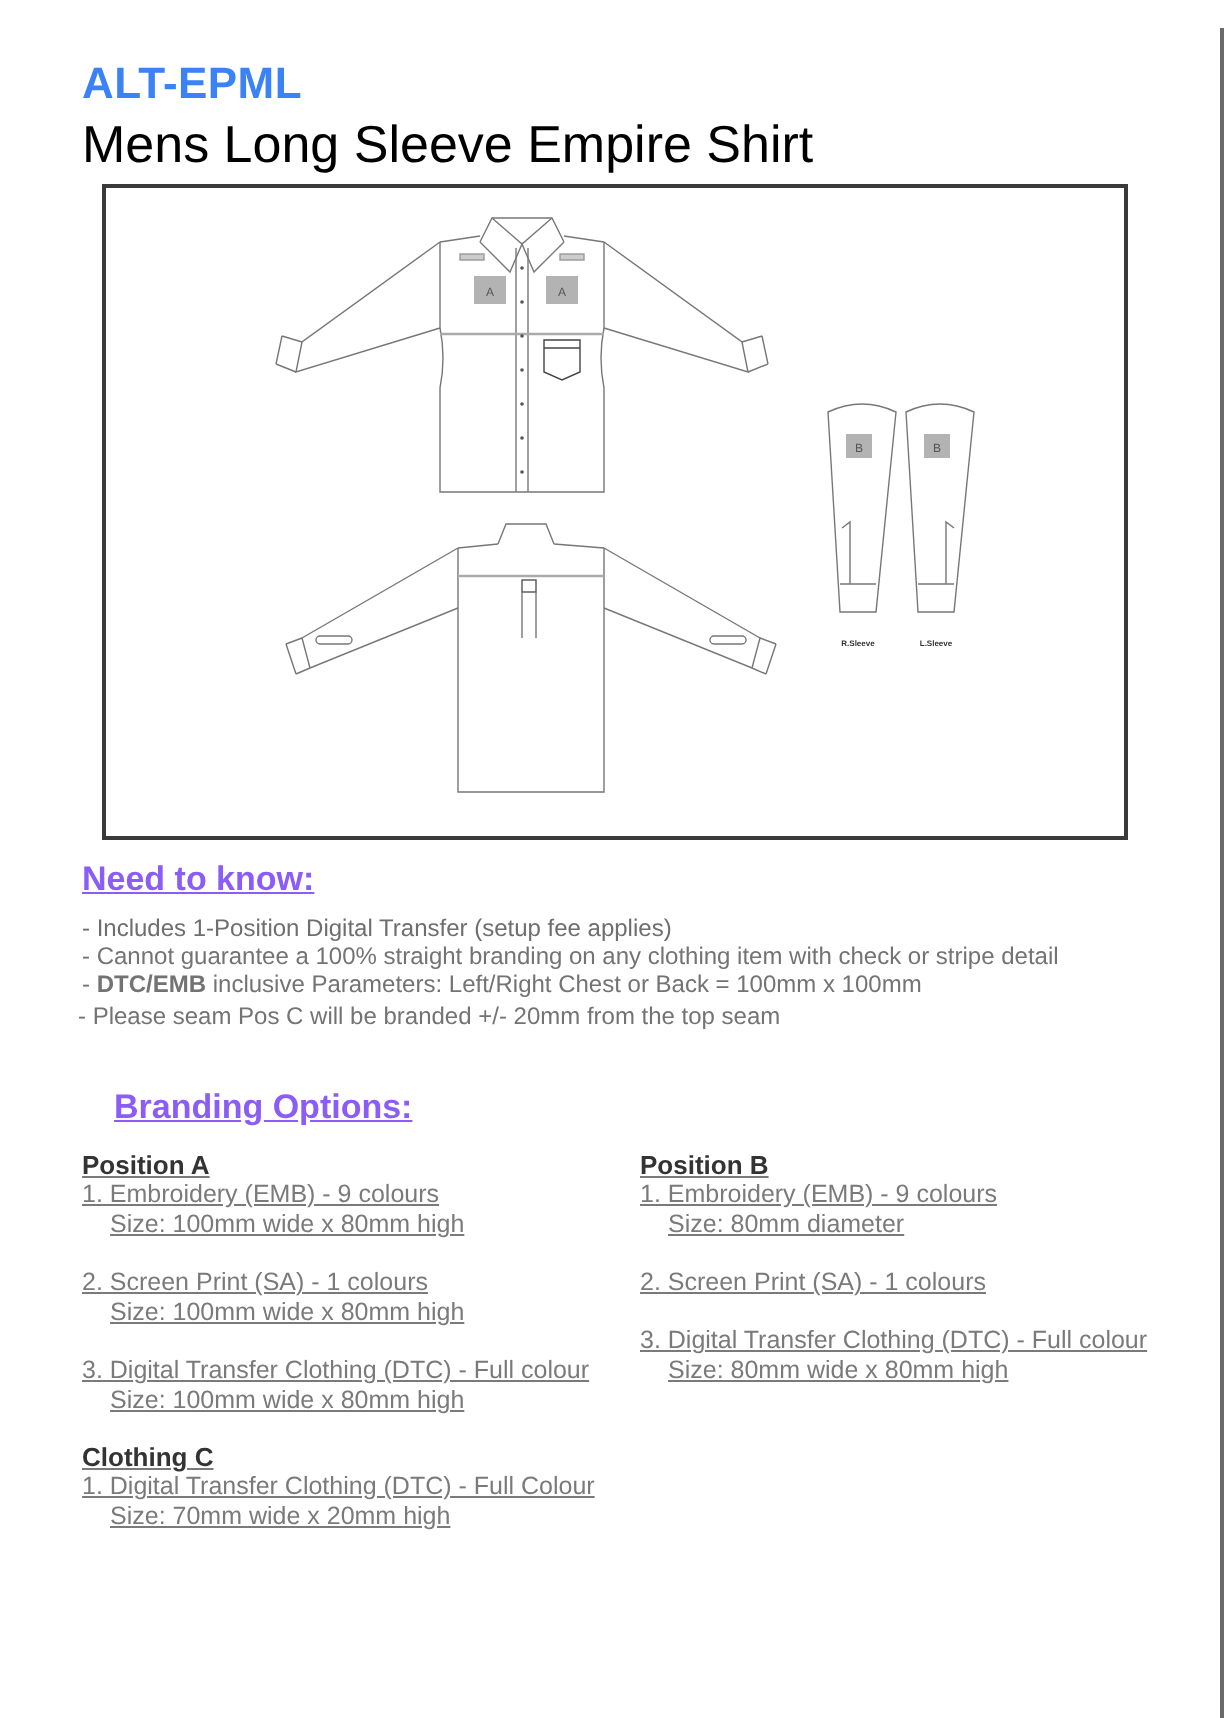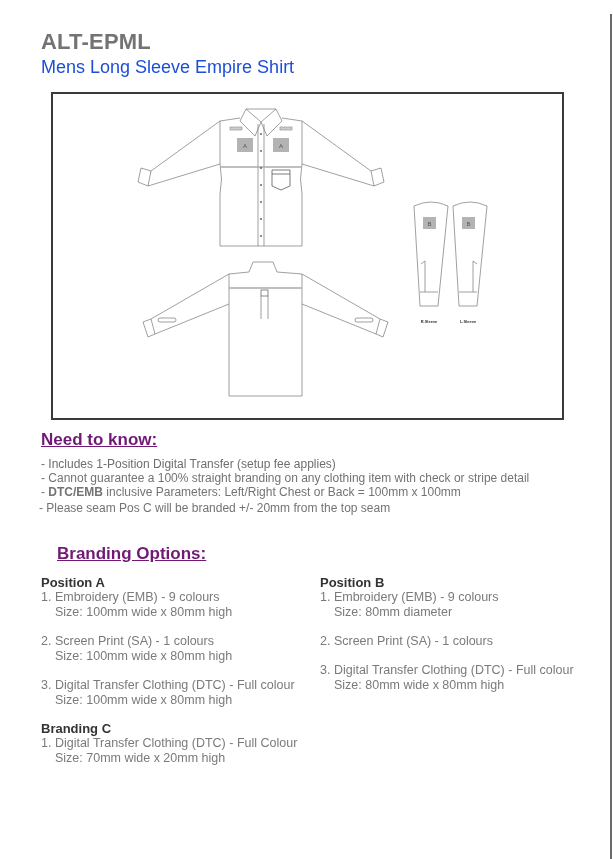--- a/index.html
+++ b/index.html
@@ -1,28 +1,28 @@
 <!DOCTYPE html>
 <html><head>
 <meta charset="utf-8">
 <style>
   html, body { margin: 0; padding: 0; background: #ffffff; }
   body { width: 613px; height: 859px; position: relative; overflow: hidden;
          font-family: "Liberation Sans", sans-serif; color: #333; }
   .edge-line { position: absolute; left: 610px; top: 14px; width: 2px; height: 845px; background: #6a6a6a; }
-  .sku { position: absolute; left: 41px; top: 29px; font-size: 22px; font-weight: bold; color: #737373; letter-spacing: 0.2px; }
-  .product-name { position: absolute; left: 41px; top: 57px; font-size: 18px; color: #1d4ed8; }
+  .sku { position: absolute; left: 41px; top: 29px; font-size: 22px; font-weight: bold; color: #3b82f6; letter-spacing: 0.2px; }
+  .product-name { position: absolute; left: 41px; top: 57px; font-size: 26px; color: #000000; }
   .diagram-frame { position: absolute; left: 51px; top: 92px; width: 509px; height: 324px; border: 2px solid #3a3a3a; background: #fff; }
   .diagram-frame svg { position: absolute; left: 0; top: 0; }
-  .section-title { position: absolute; left: 41px; font-size: 17px; font-weight: bold; color: #701a75; text-decoration: underline; }
+  .section-title { position: absolute; left: 41px; font-size: 17px; font-weight: bold; color: #8b5cf6; text-decoration: underline; }
   .note { position: absolute; left: 41px; font-size: 12px; line-height: 14px; white-space: nowrap; }
   .note.grey { color: #6e6e6e; }
   .note.red { color: #737373; }
   .note b { font-weight: bold; }
-  .pos-col { position: absolute; width: 280px; font-size: 12.5px; color: #7a7a7a; }
+  .pos-col { position: absolute; width: 280px; font-size: 12.5px; color: #7a7a7a; text-decoration: underline; }
   .pos-title { font-weight: bold; color: #333; font-size: 13px; line-height: 15px; }
   .opt { line-height: 15px; }
   .opt .size { padding-left: 14px; }
   .opt + .opt { margin-top: 14px; }
   .sleeve-label { font-size: 4px; fill: #333; font-family: "Liberation Sans", sans-serif; font-weight: bold; }
   .pos-label { font-size: 6px; fill: #555; font-family: "Liberation Sans", sans-serif; }
 </style>
 </head>
 <body>
 
@@ -148,18 +148,18 @@
   <div class="opt">
     <div>2. Screen Print (SA) - 1 colours</div>
   </div>
   <div class="opt">
     <div>3. Digital Transfer Clothing (DTC) - Full colour</div>
     <div class="size">Size: 80mm wide x 80mm high</div>
   </div>
 </div>
 
 <div class="pos-col" style="left:41px; top:721px;">
-  <div class="pos-title">Branding C</div>
+  <div class="pos-title">Clothing C</div>
   <div class="opt">
     <div>1. Digital Transfer Clothing (DTC) - Full Colour</div>
     <div class="size">Size: 70mm wide x 20mm high</div>
   </div>
 </div>
 
 </body></html>

